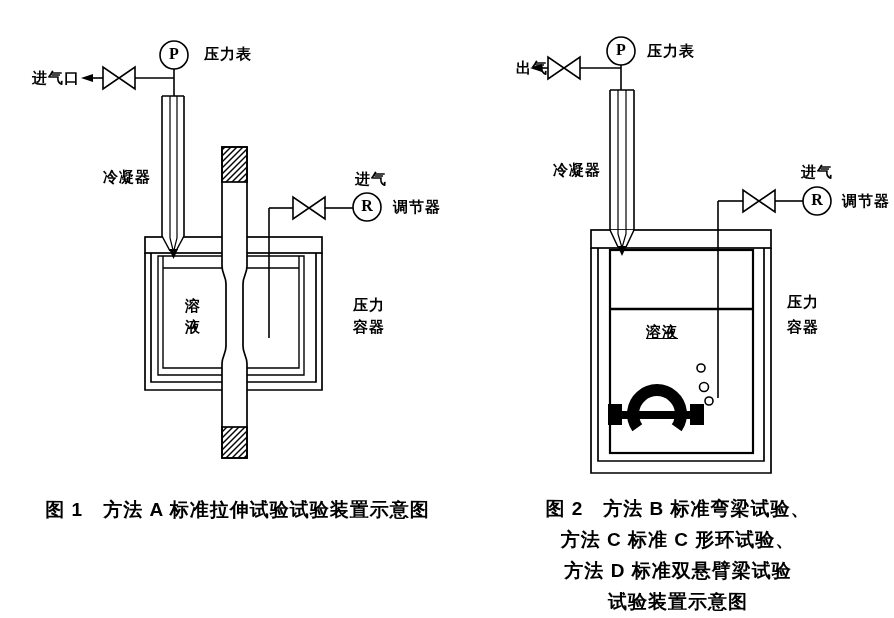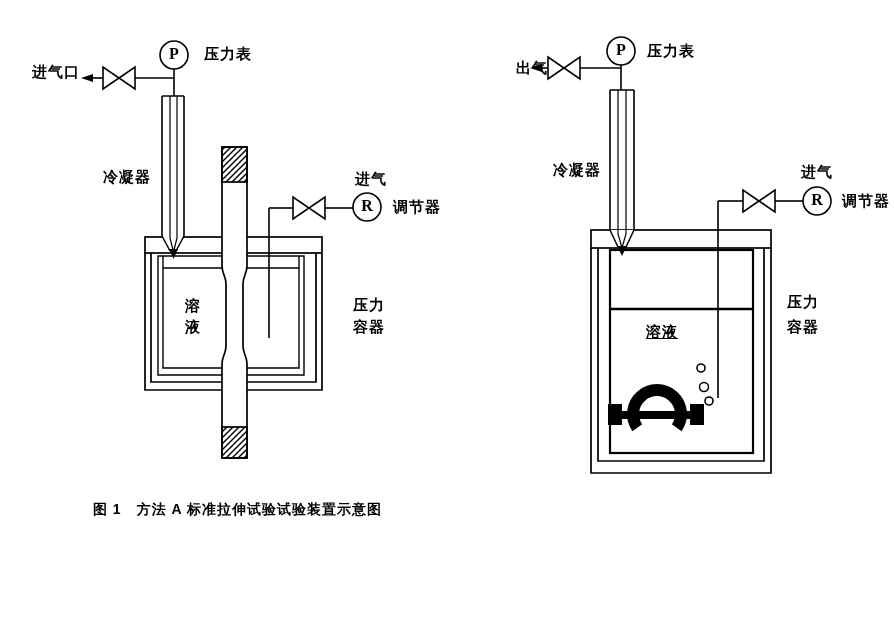--- a/index.html
+++ b/index.html
@@ -23,21 +23,21 @@
   .gauge-letter{
     position:absolute;
     font-family:"Liberation Serif", serif;
     font-size:16px;
     font-weight:600;
     transform:translate(-50%,-54%);
     letter-spacing:0;
   }
   .caption{
     position:absolute;
-    font-size:14px;
+    font-size:19px;
     font-weight:700;
     letter-spacing:1px;
     text-align:center;
     line-height:31px;
     white-space:nowrap;
   }
   .cap-line{white-space:nowrap;}
 </style>
 </head>
 <body>
@@ -145,21 +145,21 @@
 
       <g>
         <path d="M637.3,427.8 A24,24 0 1 1 676.7,427.8" stroke="#000" stroke-width="12" fill="none"></path>
         <rect x="612" y="411" width="88" height="8" fill="#000" stroke="none"></rect>
         <rect x="608" y="404" width="14" height="21" fill="#000" stroke="none"></rect>
         <rect x="690" y="404" width="14" height="21" fill="#000" stroke="none"></rect>
       </g>
     </g>
   </svg>
 
-  <div class="lbl" style="left:32px;top:64px;">进气口</div>
+  <div class="lbl" style="left:32px;top:72px;font-family:Liberation Mono, monospace;">进气口</div>
   <div class="gauge-letter" style="left:174px;top:55px;">P</div>
   <div class="lbl" style="left:204px;top:46px;">压力表</div>
   <div class="lbl" style="left:103px;top:169px;">冷凝器</div>
   <div class="lbl" style="left:355px;top:171px;">进气</div>
   <div class="gauge-letter" style="left:367px;top:207px;">R</div>
   <div class="lbl" style="left:393px;top:199px;">调节器</div>
   <div class="lbl" style="left:185px;top:298px;">溶</div>
   <div class="lbl" style="left:185px;top:319px;">液</div>
   <div class="lbl" style="left:353px;top:297px;">压力</div>
   <div class="lbl" style="left:353px;top:319px;">容器</div>
@@ -169,14 +169,20 @@
   <div class="gauge-letter" style="left:621px;top:51px;">P</div>
   <div class="lbl" style="left:647px;top:43px;">压力表</div>
   <div class="lbl" style="left:553px;top:162px;">冷凝器</div>
   <div class="lbl" style="left:801px;top:164px;">进气</div>
   <div class="gauge-letter" style="left:817px;top:201px;">R</div>
   <div class="lbl" style="left:842px;top:193px;">调节器</div>
   <div class="lbl" style="left:646px;top:324px;text-decoration:underline;">溶液</div>
   <div class="lbl" style="left:787px;top:294px;">压力</div>
   <div class="lbl" style="left:787px;top:319px;">容器</div>
 
+  <div class="caption" style="left:518px;top:493px;width:320px;">
+    <div class="cap-line">图 2　方法 B 标准弯梁试验、</div>
+    <div class="cap-line">方法 C 标准 C 形环试验、</div>
+    <div class="cap-line">方法 D 标准双悬臂梁试验</div>
+    <div class="cap-line">试验装置示意图</div>
+  </div>
 
 </div>
 
 </body></html>

